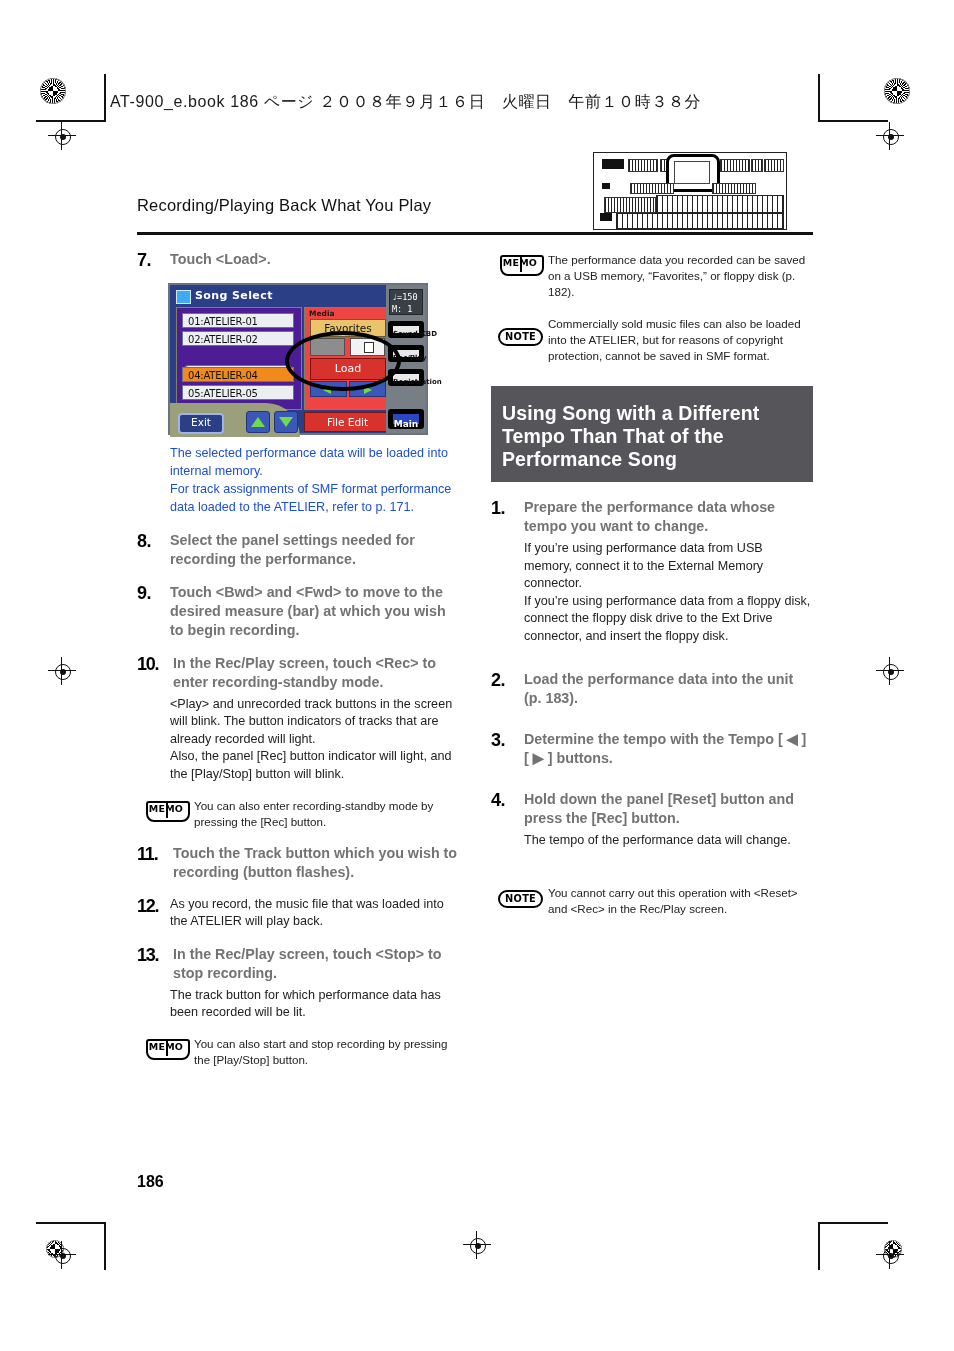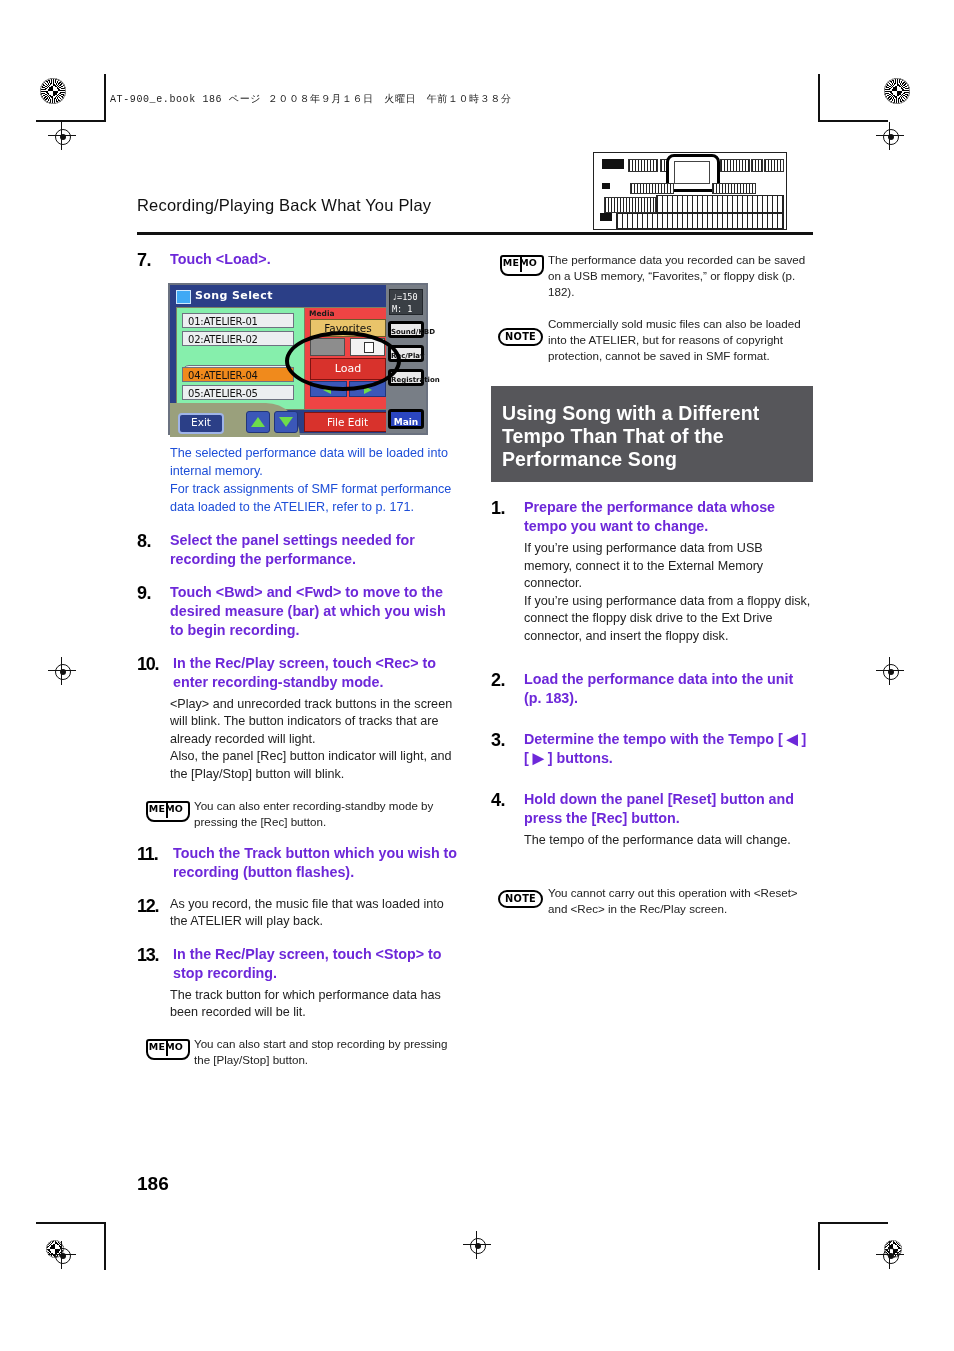--- a/index.html
+++ b/index.html
@@ -15,22 +15,22 @@
   .crosshair:before,.crosshair:after{content:"";position:absolute;background:#111;}
   .crosshair:before{left:13px;top:0;width:1px;height:28px;}
   .crosshair:after{top:13px;left:0;height:1px;width:28px;}
   .crosshair span{position:absolute;left:7px;top:7px;width:14px;height:14px;border:1px solid #111;border-radius:50%;}
   .crosshair span:after{content:"";position:absolute;left:4px;top:4px;width:6px;height:6px;background:#111;border-radius:50%;}
   .cropline{position:absolute;background:#111;}
 
   
   .page{position:absolute;left:0;top:0;width:954px;height:1351px;}
 
-  .filehdr{position:absolute;left:110px;top:92px;font-size:10px;color:#1a1a1a;letter-spacing:.6px;
-           font-family:Liberation Mono, monospace;white-space:nowrap;}
+  .filehdr{position:absolute;left:110px;top:92px;font-size:16px;color:#1a1a1a;letter-spacing:.6px;
+           font-family:Liberation Sans, sans-serif;white-space:nowrap;}
 
   .running-head{position:absolute;left:137px;top:196px;font-size:16.5px;color:#111;letter-spacing:.2px;}
   .hrule{position:absolute;left:137px;top:232px;width:676px;height:3px;background:#111;}
 
   
   .organ{position:absolute;left:593px;top:152px;width:192px;height:76px;border:1px solid #222;background:#fff;}
   .organ .blk{position:absolute;background:#111;}
   .organ .grp{position:absolute;border:1px solid #333;background:
      repeating-linear-gradient(90deg,#222 0 1px,#fff 1px 3px);}
   .organ .lcdhl{position:absolute;left:72px;top:1px;width:48px;height:32px;border:3px solid #000;border-radius:8px;background:#fff;}
@@ -39,21 +39,21 @@
      background-image:repeating-linear-gradient(90deg,#222 0 1px,#fff 1px 5px);}
 
   
   .col{position:absolute;width:322px;top:250px;font-size:0;}
   .col.left{left:137px;}
   .col.right{left:491px;}
 
   .step{position:relative;margin-bottom:14px;}
   .step .num{position:absolute;left:0;top:0;font-size:18px;font-weight:bold;color:#000;font-family:"Liberation Sans",sans-serif;letter-spacing:-.5px;}
   .step .num.wide{letter-spacing:-1.2px;}
-  .step .body{margin-left:33px;font-size:14.3px;font-weight:bold;line-height:1.33;color:#6d28d9;}
+  .step .body{margin-left:33px;font-size:14.3px;font-weight:bold;line-height:1.33;color:#737373;}
   .step .body.n2{margin-left:36px;}
 
   .sub{font-size:12.6px;line-height:1.4;color:#222;font-weight:normal;margin-top:4px;}
   .sub.ml{margin-left:33px;}
 
   .plain{font-size:12.6px;line-height:1.42;color:#1d4ed8;margin-left:33px;margin-bottom:14px;}
 
   
   .callout{position:relative;margin:10px 0 14px 7px;min-height:26px;}
   .callout .tag{position:absolute;left:0;top:2px;width:44px;text-align:center;}
@@ -68,21 +68,21 @@
   
   .banner{background:#56565a;color:#fff;font-size:19.5px;font-weight:bold;line-height:1.18;
           padding:16px 11px 11px;margin:22px 0 16px 0;letter-spacing:.1px;}
 
   
   .lcdwrap{position:relative;margin:10px 0 10px 31px;width:260px;height:152px;}
   .lcd{position:absolute;inset:0;background:#2b3f87;border:2px solid #6b7280;box-sizing:border-box;}
   .lcd .titleicon{position:absolute;left:6px;top:5px;width:13px;height:12px;background:#3fa9f5;border:1px solid #cfe9ff;}
   .lcd .titletext{position:absolute;left:25px;top:4px;color:#fff;font-size:11px;font-weight:bold;letter-spacing:.4px;font-family:"DejaVu Sans",sans-serif;}
 
-  .lcd .listpane{position:absolute;left:6px;top:22px;width:124px;height:101px;background:#86efac;border:1px solid #7d8263;padding-left:20px;}
+  .lcd .listpane{position:absolute;left:6px;top:22px;width:124px;height:101px;background:#4c1d95;border:1px solid #7d8263;}
   .lcd .songitem{position:absolute;left:5px;width:112px;height:15px;background:#eceff1;border:1px solid #6d7280;
                  font-size:10px;color:#111;line-height:15px;padding-left:5px;box-sizing:border-box;font-family:"DejaVu Sans",sans-serif;letter-spacing:-.2px;}
   .lcd .songitem.sel{background:#f08a1c;}
 
   .lcd .mediapane{position:absolute;left:134px;top:22px;width:85px;height:101px;background:#ef4444;border:1px solid #7d8263;}
   .lcd .medialbl{position:absolute;left:4px;top:1px;font-size:7.5px;font-weight:bold;color:#1b1b1b;font-family:"DejaVu Sans",sans-serif;}
   .lcd .btn-fav{position:absolute;left:5px;top:11px;width:74px;height:16px;background:#e9c46a;border:1px solid #6b5b2a;
                 font-size:10.5px;color:#111;text-align:center;line-height:16px;font-family:"DejaVu Sans",sans-serif;}
   .lcd .btn-usb{position:absolute;left:5px;top:30px;width:33px;height:16px;background:#8d8d8d;border:1px solid #4f4f4f;}
   .lcd .btn-fd{position:absolute;left:45px;top:30px;width:33px;height:16px;background:#f2f2f2;border:1px solid #4f4f4f;}
@@ -104,27 +104,27 @@
   .lcd .ardn{left:104px;}
   .lcd .arrup:after{content:"";position:absolute;left:4px;top:5px;border-left:7px solid transparent;border-right:7px solid transparent;border-bottom:10px solid #6ddc4b;}
   .lcd .ardn:after{content:"";position:absolute;left:4px;top:5px;border-left:7px solid transparent;border-right:7px solid transparent;border-top:10px solid #6ddc4b;}
 
   .lcd .swoosh{position:absolute;left:0;top:118px;width:130px;height:34px;background:#9aa07c;
                border-radius:0 40px 0 0;}
 
   .lcd .sidebar{position:absolute;right:0;top:0;width:40px;height:100%;background:#787e86;}
   .lcd .tempo{position:absolute;left:3px;top:4px;width:34px;height:26px;background:#3a3f45;border:1px solid #22262b;color:#fff;
               font-size:8.5px;line-height:12px;padding:1px 2px;box-sizing:border-box;font-family:"DejaVu Sans Mono",monospace;}
-  .lcd .sbtn{position:absolute;left:2px;width:36px;height:17px;background:#e9e9ea;border:3px solid #000000;border-radius:3px;
+  .lcd .sbtn{position:absolute;left:2px;width:36px;height:17px;background:#e9e9ea;border:5px solid #000000;border-radius:3px;
              font-size:7px;font-weight:bold;color:#111;text-align:right;line-height:17px;padding-right:2px;box-sizing:border-box;font-family:"DejaVu Sans",sans-serif;}
   .lcd .sbtn.main{background:#2b46c0;color:#fff;text-align:center;padding:0;height:20px;line-height:20px;font-size:9px;}
 
   .ellipse{position:absolute;left:117px;top:48px;width:108px;height:52px;border:4px solid #000;border-radius:50%;z-index:20;pointer-events:none;background:transparent;}
 
-  .pageno{position:absolute;left:137px;top:1173px;font-size:19px;font-weight:bold;color:#000;}
+  .pageno{position:absolute;left:137px;top:1173px;font-size:16px;font-weight:bold;color:#000;}
 </style>
 </head>
 <body>
 
 <div class="page">
 
   <div class="regmark" style="left:40px;top:78px;"></div>
   <div class="regmark" style="left:884px;top:78px;"></div>
   <div class="regmark small" style="left:46px;top:1240px;"></div>
   <div class="regmark small" style="left:884px;top:1240px;"></div>

